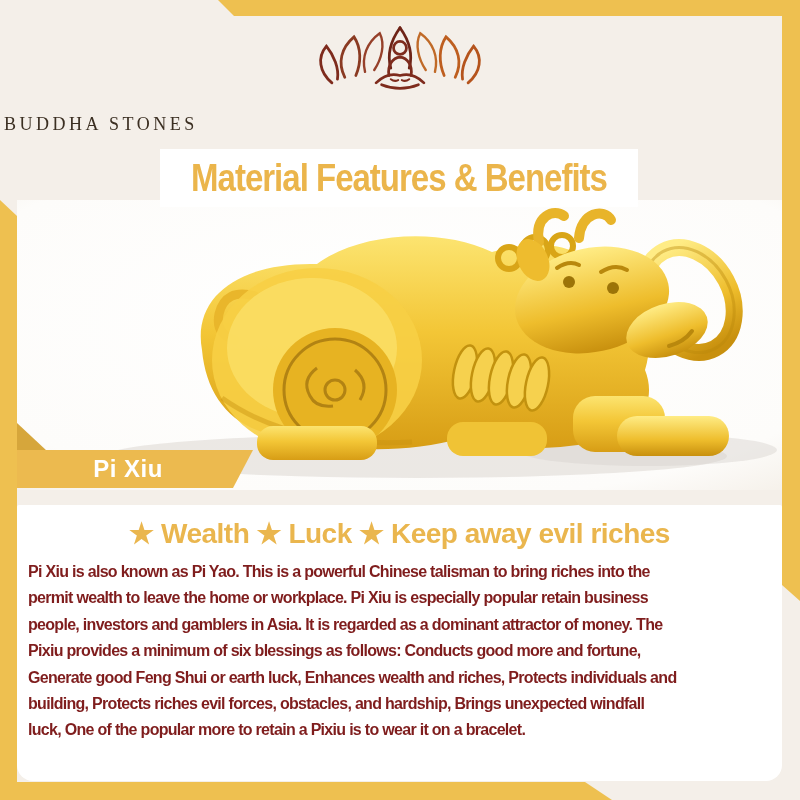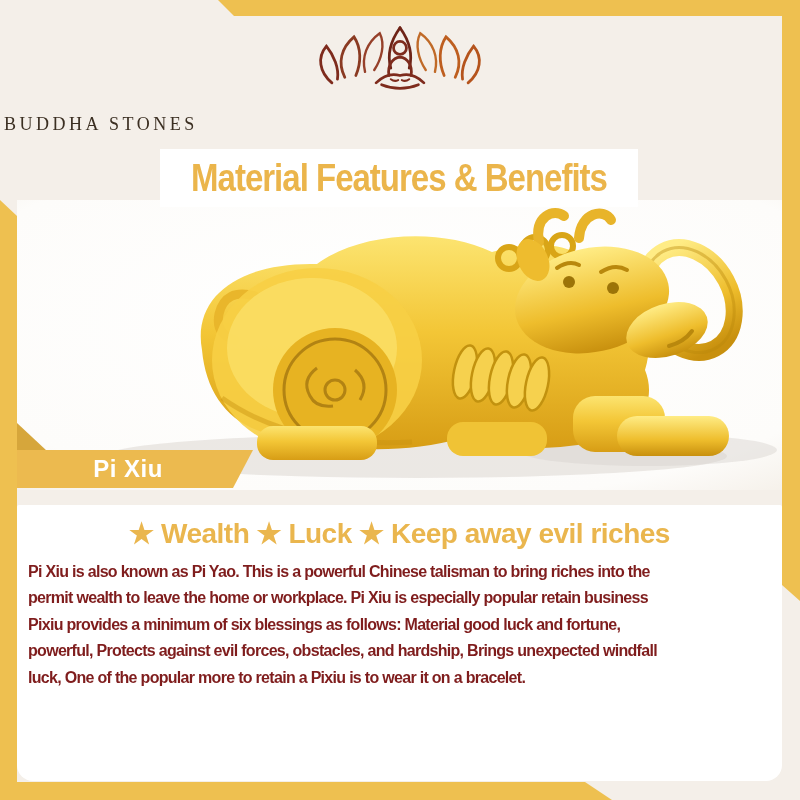--- a/index.html
+++ b/index.html
@@ -203,19 +203,21 @@
   <div class="ribbon-fold"></div>
   <div class="ribbon">
     <span>Pi Xiu</span>
   </div>
 
   <section class="panel">
     <div class="headline">★  Wealth ★  Luck ★  Keep away evil riches</div>
     <div class="paragraph">
       <div class="line">Pi Xiu is also known as Pi Yao. This is a powerful Chinese talisman to bring riches into the</div>
       <div class="line">permit wealth to leave the home or workplace. Pi Xiu is especially popular retain business</div>
-      <div class="line">Pixiu provides a minimum of six blessings as follows: Material good luck and fortune,</div>
-      <div class="line">powerful, Protects against evil forces, obstacles, and hardship, Brings unexpected windfall</div>
+      <div class="line">people, investors and gamblers in Asia. It is regarded as a dominant attractor of money. The</div>
+      <div class="line">Pixiu provides a minimum of six blessings as follows: Conducts good more and fortune,</div>
+      <div class="line">Generate good Feng Shui or earth luck, Enhances wealth and riches, Protects individuals and</div>
+      <div class="line">building, Protects riches evil forces, obstacles, and hardship, Brings unexpected windfall</div>
       <div class="line">luck, One of the popular more to retain a Pixiu is to wear it on a bracelet.</div>
     </div>
   </section>
 
 </div>
 
 </body></html>

